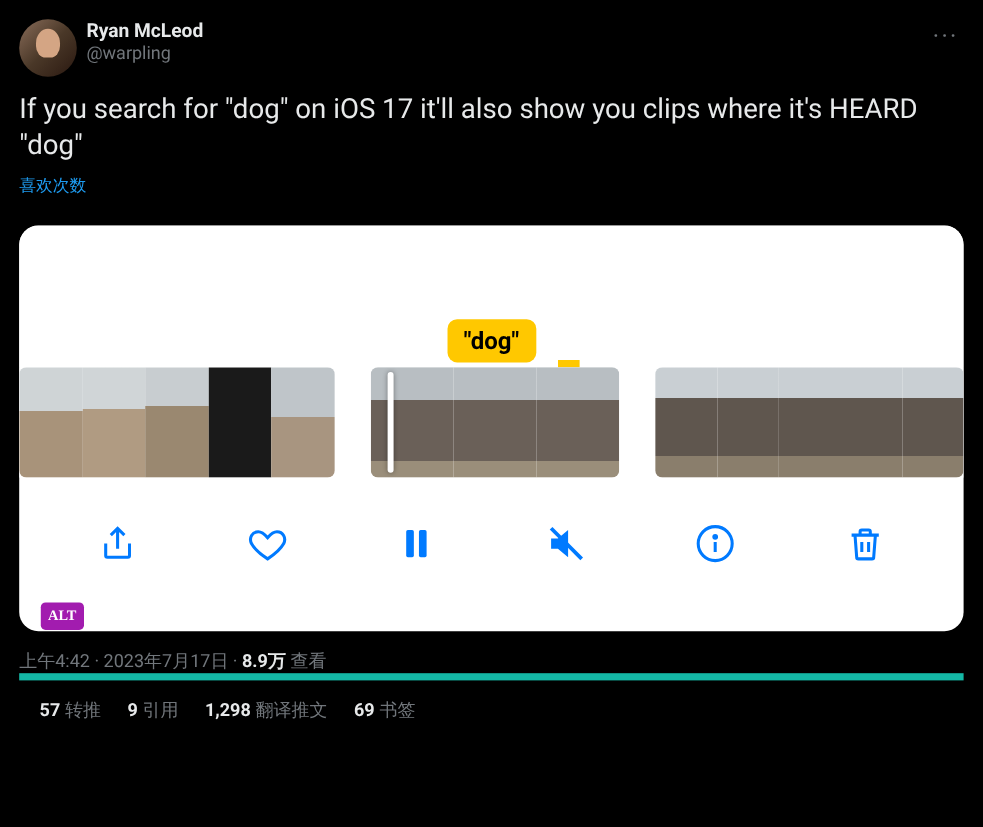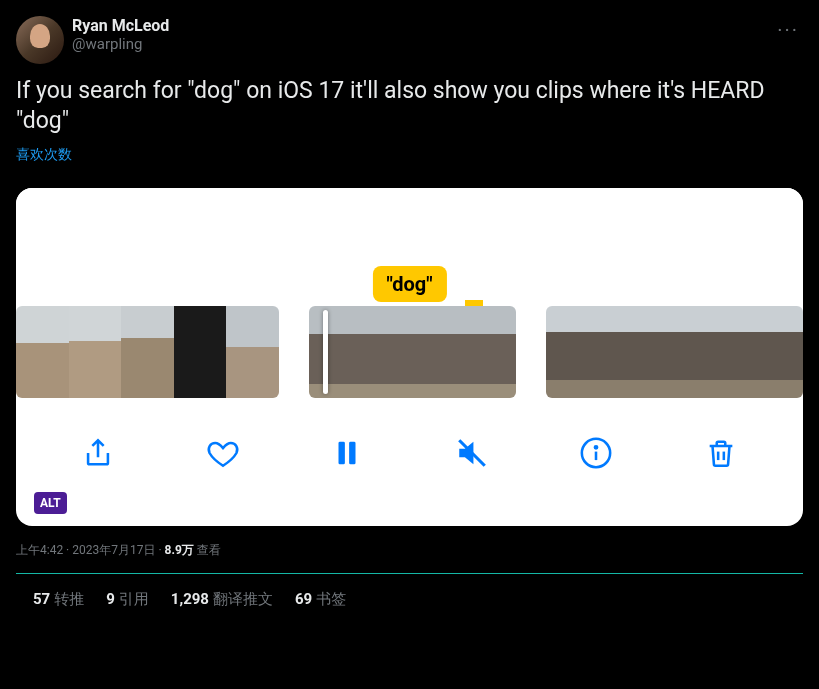--- a/index.html
+++ b/index.html
@@ -152,34 +152,34 @@
     color: #007aff;
     cursor: pointer;
     display: flex;
     align-items: center;
     justify-content: center;
   }
   .tool-icon svg { width: 34px; height: 34px; }
   .alt-badge {
     position: absolute;
     left: 18px;
-    bottom: 12px;
-    background: #4c1d95;
+    bottom: 1px;
+    background: #a21caf;
     color: #fff;
     font-size: 12px;
     font-weight: 700;
     padding: 4px 6px;
     border-radius: 4px;
+    font-family: Liberation Serif, serif;
   }
   .meta-row {
     color: #71767b;
-    font-size: 12px;
+    font-size: 15px;
     margin-top: 16px;
-    padding-bottom: 14px;
-    border-bottom: 1px solid #14b8a6;
+    border-bottom: 6px solid #14b8a6;
   }
   .meta-row .views-count {
     color: #e7e9ea;
     font-weight: 700;
   }
   .stats-row {
     display: flex;
     gap: 22px;
     padding: 16px 0;
     font-size: 15px;

